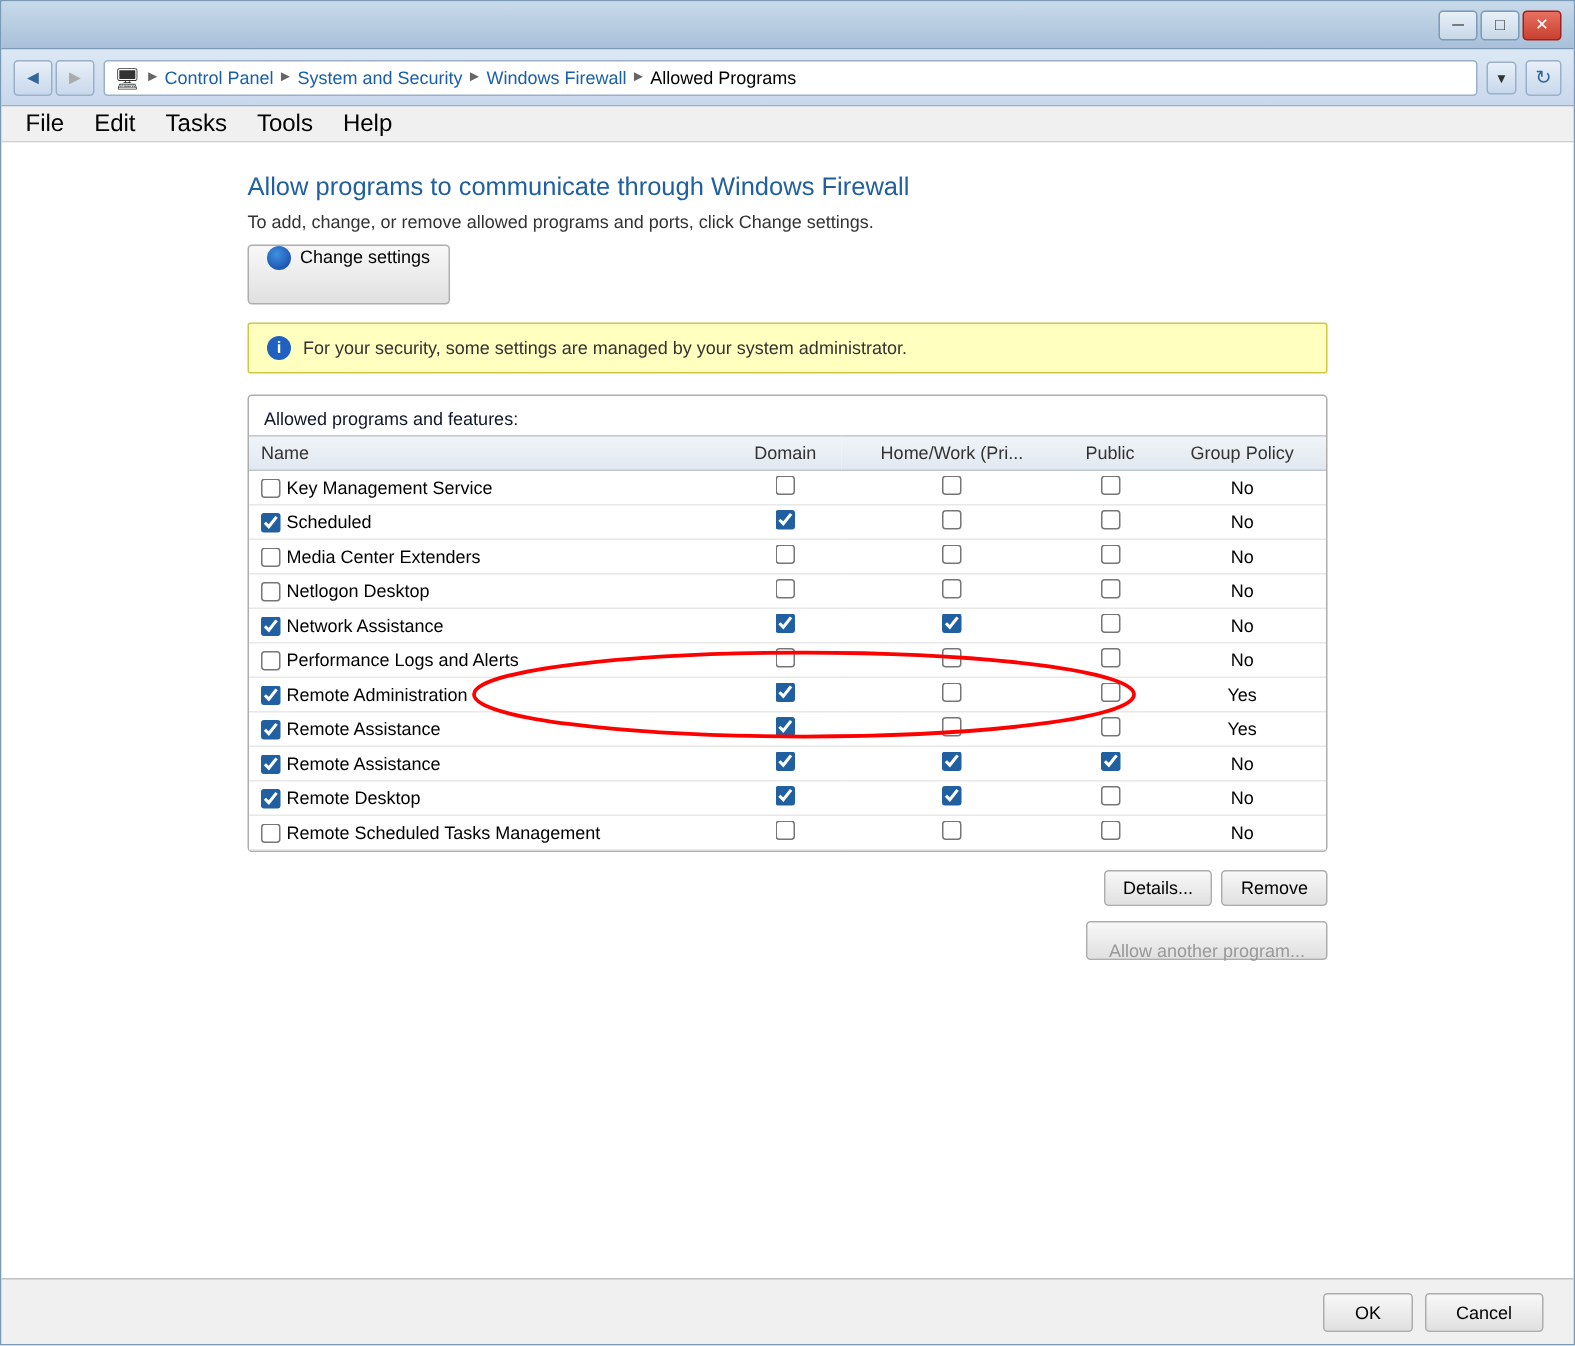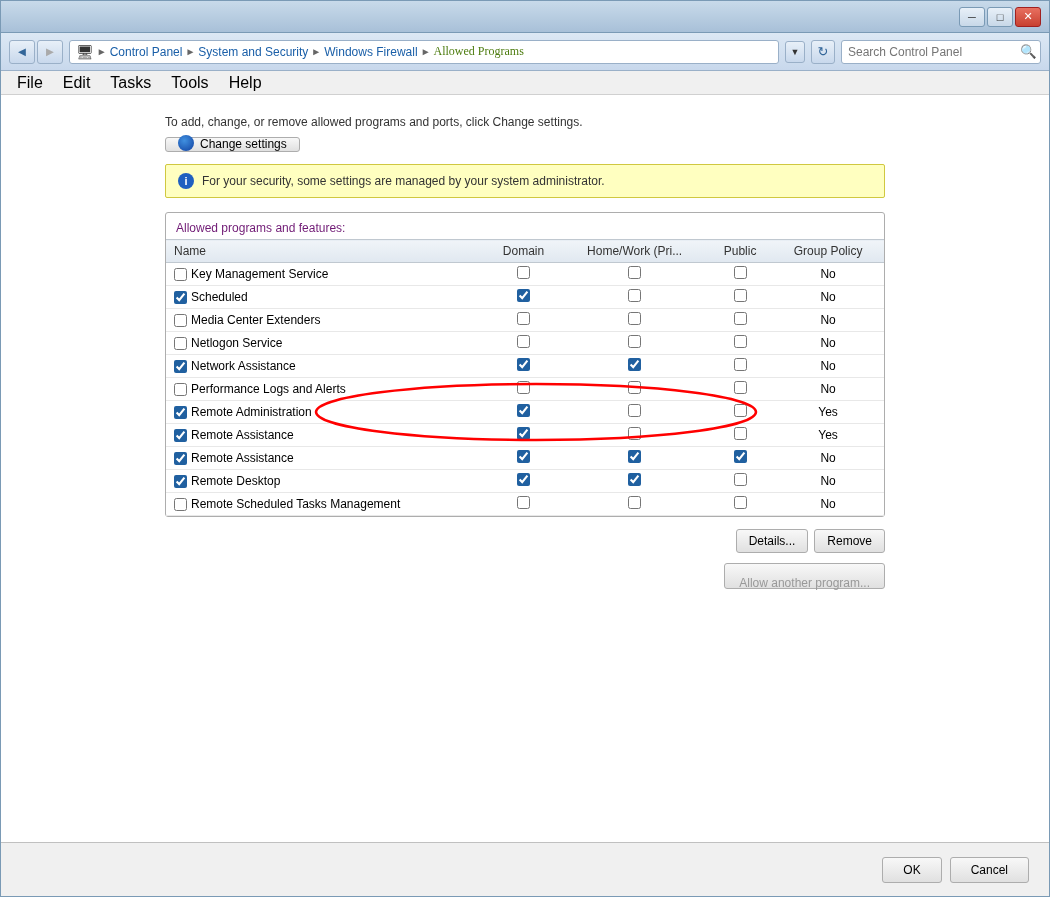--- a/index.html
+++ b/index.html
@@ -215,29 +215,29 @@
     }
 
     .header-row {
       display: flex;
       align-items: flex-end;
       justify-content: space-between;
       margin-bottom: 12px;
     }
 
     .change-settings-btn {
-      height: 15px;
+      height: 40px;
       padding: 0 12px;
       border: 1px solid #adadad;
       border-radius: 3px;
       background: linear-gradient(to bottom, #f8f8f8, #e0e0e0);
       cursor: pointer;
       font-size: 12px;
       display: flex;
-      align-items: flex-end;
+      align-items: flex-start;
       gap: 6px;
     }
 
     .globe-icon {
       width: 16px;
       height: 16px;
       background: radial-gradient(circle at 40% 35%, #4090e0, #1040a0);
       border-radius: 50%;
       display: inline-block;
     }
@@ -273,21 +273,21 @@
     
     .programs-box {
       border: 1px solid #adadad;
       border-radius: 3px;
       margin-bottom: 12px;
     }
 
     .programs-box-header {
       padding: 8px 10px 4px;
       font-size: 12px;
-      color: #701a75;
+      color: #0f172a;
     }
 
     .programs-table {
       width: 100%;
       border-collapse: collapse;
       font-size: 12px;
     }
 
     .programs-table th {
       background: linear-gradient(to bottom, #f0f4f8, #e0e8f0);
@@ -374,21 +374,21 @@
       border-radius: 3px;
       background: linear-gradient(to bottom, #f8f8f8, #e0e0e0);
       cursor: pointer;
       font-size: 12px;
       color: #999;
     }
 
     
     .bottom-bar {
       background: #f0f0f0;
-      height: 54px;
+      height: 44px;
       border-top: 1px solid #c0c0c0;
       display: flex;
       align-items: center;
       justify-content: flex-end;
       padding: 0 20px;
       gap: 8px;
     }
 
     .bottom-btn {
       height: 26px;
@@ -421,42 +421,39 @@
     </div>
     <div class="breadcrumb-bar">
       <span style="font-size:14px;">🖥</span>
       <span class="breadcrumb-sep">►</span>
       <span class="breadcrumb-link">Control Panel</span>
       <span class="breadcrumb-sep">►</span>
       <span class="breadcrumb-link">System and Security</span>
       <span class="breadcrumb-sep">►</span>
       <span class="breadcrumb-link">Windows Firewall</span>
       <span class="breadcrumb-sep">►</span>
-      <span style="color:#4d7c0f;font-family:Liberation Serif, serif;">Allowed Programs</span>
+      <span style="color:#000000;">Allowed Programs</span>
     </div>
     <button class="breadcrumb-dropdown">▼</button>
     <button class="refresh-btn">↻</button>
-    <div class="search-box">
-      <input type="text" placeholder="Search Control Panel" style="">
-      <button class="search-icon-btn">🔍</button>
-    </div>
   </div>
 
   <div class="menu-bar">
     <span class="menu-item">File</span>
     <span class="menu-item">Edit</span>
     <span class="menu-item">Tasks</span>
     <span class="menu-item">Tools</span>
     <span class="menu-item">Help</span>
   </div>
 
   <div class="content-area">
 
     <div style="max-width: 720px; margin: 0 auto;">
 
+      <h1 class="page-title">Allow programs to communicate through Windows Firewall</h1>
       <p class="page-subtitle">To add, change, or remove allowed programs and ports, click Change settings.</p>
 
       <div class="header-row">
         <button class="change-settings-btn">
           <span class="globe-icon"></span>
           <span>Change settings</span>
         </button>
       </div>
 
       <div class="security-notice">
@@ -518,21 +515,21 @@
                     </td>
                     <td><input type="checkbox" style=""></td>
                     <td><input type="checkbox" style=""></td>
                     <td><input type="checkbox" style=""></td>
                     <td>No</td>
                   </tr>
                   <tr>
                     <td>
                       <div class="check-cell">
                         <input type="checkbox" style="">
-                        <span>Netlogon Service</span>
+                        <span>Netlogon Desktop</span>
                       </div>
                     </td>
                     <td><input type="checkbox" style=""></td>
                     <td><input type="checkbox" style=""></td>
                     <td><input type="checkbox" style=""></td>
                     <td>No</td>
                   </tr>
                   <tr>
                     <td>
                       <div class="check-cell">

